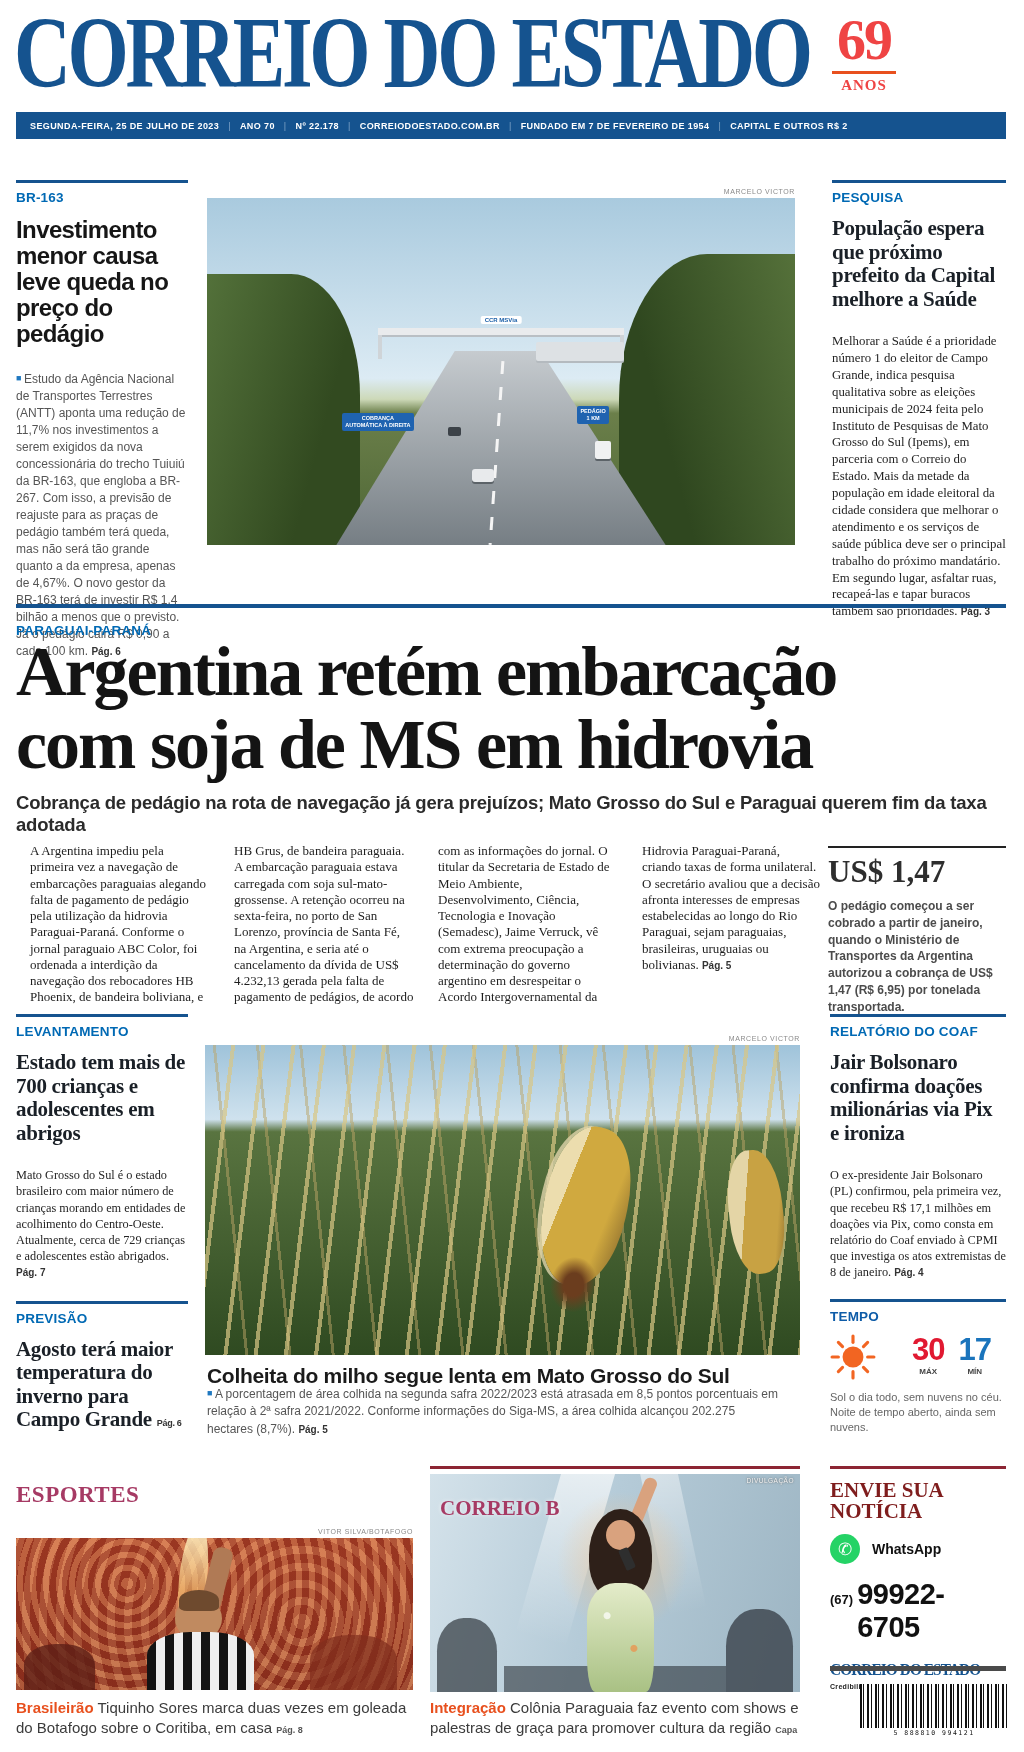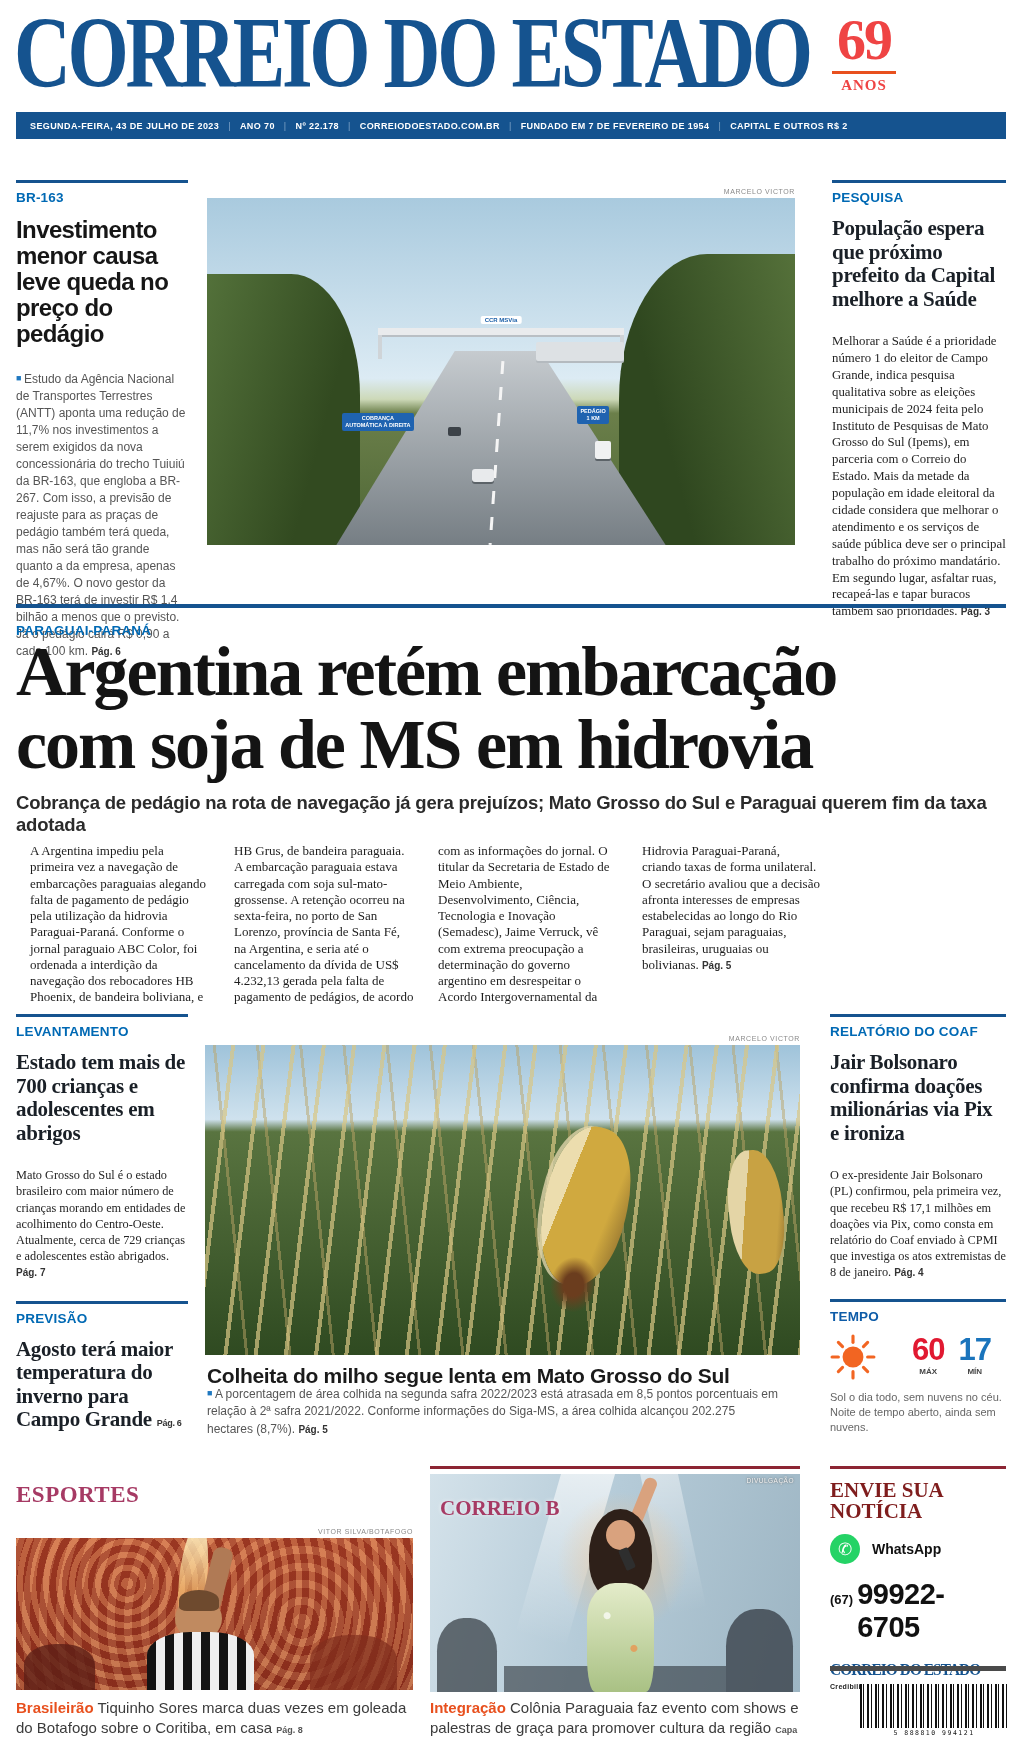--- a/index.html
+++ b/index.html
@@ -167,21 +167,21 @@
 <body>
 
 <div id="page">
 
   <div class="abs masthead-title">CORREIO DO ESTADO</div>
   <div class="abs anniv">
     <div class="anniv-num">69</div>
     <div class="anniv-label">ANOS</div>
   </div>
   <div class="abs dateline">
-    <span>SEGUNDA-FEIRA, 43 DE JULHO DE 2023</span>
+    <span>SEGUNDA-FEIRA, 25 DE JULHO DE 2023</span>
     <span>ANO 70</span>
     <span>Nº 22.178</span>
     <span>CORREIODOESTADO.COM.BR</span>
     <span>FUNDADO EM 7 DE FEVEREIRO DE 1954</span>
     <span>CAPITAL E OUTROS R$ 2</span>
   </div>
 
   <div class="abs col-tl">
     <div class="rule"></div>
     <div class="kicker">BR-163</div>
@@ -221,20 +221,25 @@
   </div>
 
   <div class="abs rule-thick"></div>
   <div class="abs kicker lead-kicker">PARAGUAI-PARANÁ</div>
   <div class="abs lead-sub">Cobrança de pedágio na rota de navegação já gera prejuízos; Mato Grosso do Sul e Paraguai querem fim da taxa adotada</div>
   <div class="abs lead-hl">
     <div>Argentina retém embarcação</div>
     <div>com soja de MS em hidrovia</div>
   </div>
   <div class="abs lead-cols"><span>A Argentina impediu pela primeira vez a navegação de embarcações paraguaias alegando falta de pagamento de pedágio pela utilização da hidrovia Paraguai-Paraná. Conforme o jornal paraguaio ABC Color, foi ordenada a interdição da navegação dos rebocadores HB Phoenix, de bandeira boliviana, e HB Grus, de bandeira paraguaia. A embarcação paraguaia estava carregada com soja sul-mato-grossense. A retenção ocorreu na sexta-feira, no porto de San Lorenzo, província de Santa Fé, na Argentina, e seria até o cancelamento da dívida de US$ 4.232,13 gerada pela falta de pagamento de pedágios, de acordo com as informações do jornal. O titular da Secretaria de Estado de Meio Ambiente, Desenvolvimento, Ciência, Tecnologia e Inovação (Semadesc), Jaime Verruck, vê com extrema preocupação a determinação do governo argentino em desrespeitar o Acordo Intergovernamental da Hidrovia Paraguai-Paraná, criando taxas de forma unilateral. O secretário avaliou que a decisão afronta interesses de empresas estabelecidas ao longo do Rio Paraguai, sejam paraguaias, brasileiras, uruguaias ou bolivianas.</span> <span class="pag">Pág. 5</span></div>
+  <div class="abs sidebar">
+    <div class="sidebar-rule"></div>
+    <div class="sidebar-val">US$ 1,47</div>
+    <div class="sidebar-txt">O pedágio começou a ser cobrado a partir de janeiro, quando o Ministério de Transportes da Argentina autorizou a cobrança de US$ 1,47 (R$ 6,95) por tonelada transportada.</div>
+  </div>
 
   <div class="abs col-ml">
     <div class="rule"></div>
     <div class="kicker">LEVANTAMENTO</div>
     <div class="hl-serif" style="font-size:21px;">Estado tem mais de 700 crianças e adolescentes em abrigos</div>
     <p class="body-serif" style="font-size:12.3px;"><span>Mato Grosso do Sul é o estado brasileiro com maior número de crianças morando em entidades de acolhimento do Centro-Oeste. Atualmente, cerca de 729 crianças e adolescentes estão abrigados.</span> <span class="pag">Pág. 7</span></p>
     <div class="rule" style="margin-top:20px;"></div>
     <div class="kicker">PREVISÃO</div>
     <div class="hl-serif" style="font-size:21px;"><span>Agosto terá maior temperatura do inverno para Campo Grande</span> <span class="pag" style="font-size:9px;">Pág. 6</span></div>
   </div>
@@ -266,21 +271,21 @@
               <line x1="36" y1="22" x2="42" y2="22"></line>
             <line x1="8" y1="8" x2="12" y2="12"></line>
               <line x1="32" y1="32" x2="36" y2="36"></line>
             <line x1="8" y1="36" x2="12" y2="32"></line>
               <line x1="32" y1="12" x2="36" y2="8"></line>
           </g>
           <circle cx="22" cy="22" r="10" fill="#f26522"></circle>
         </svg>
       </span>
       <span style="margin-left:22px;">
-        <div class="temp temp-max">60</div>
+        <div class="temp temp-max">30</div>
         <div class="temp-lab">MÁX</div>
       </span>
       <span>
         <div class="temp temp-min">17</div>
         <div class="temp-lab">MÍN</div>
       </span>
     </div>
     <div class="tempo-txt">Sol o dia todo, sem nuvens no céu. Noite de tempo aberto, ainda sem nuvens.</div>
   </div>
 

